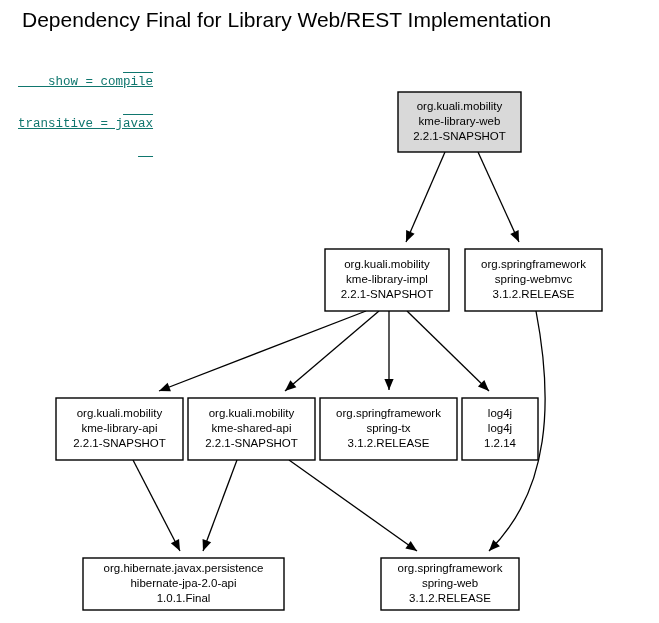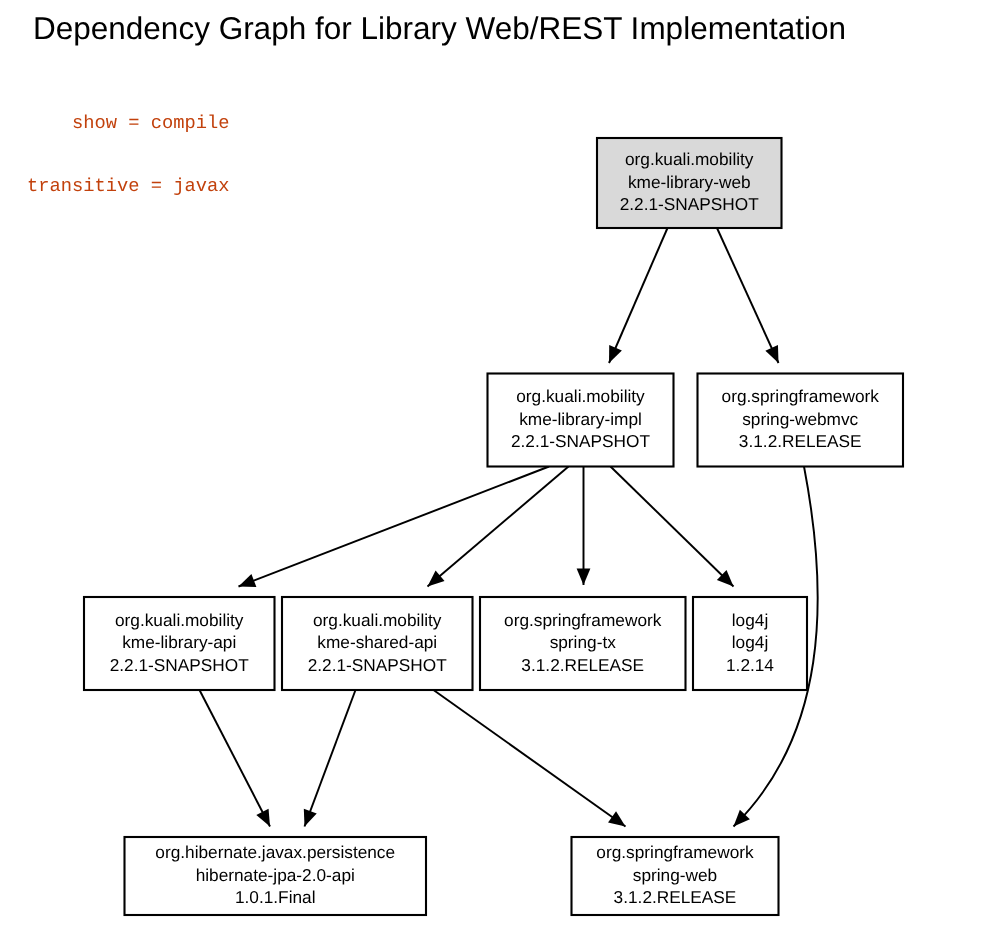--- a/index.html
+++ b/index.html
@@ -28,23 +28,24 @@
     color: #000000;
     white-space: nowrap;
   }
   .params {
     position: absolute;
     left: 18px;
     top: 47px;
     font-family: "Liberation Mono", monospace;
     font-size: 12.5px;
     line-height: 14px;
-    color: #c2410c;
+    color: #0f766e;
     white-space: pre;
     text-align: right;
+    text-decoration: underline;
   }
   .params div { white-space: pre; }
   svg.graph {
     position: absolute;
     left: 0;
     top: 0;
     width: 659px;
     height: 623px;
   }
   .node-rect {
@@ -70,21 +71,21 @@
   .arrow-head {
     fill: #000000;
     stroke: none;
   }
 </style>
 </head>
 <body>
 
 <div id="canvas">
 
-  <div class="title">Dependency Graph for Library Web/REST Implementation</div>
+  <div class="title">Dependency Final for Library Web/REST Implementation</div>
 
   <div class="params">
     <div>    show = compile</div>
     <div>transitive = javax</div>
   </div>
 
   <svg class="graph" viewBox="0 0 659 623" xmlns="http://www.w3.org/2000/svg">
     <g id="edges-layer">
         <g>
           <path d="M 445 152 L 406 242" class="edge-path"></path>

